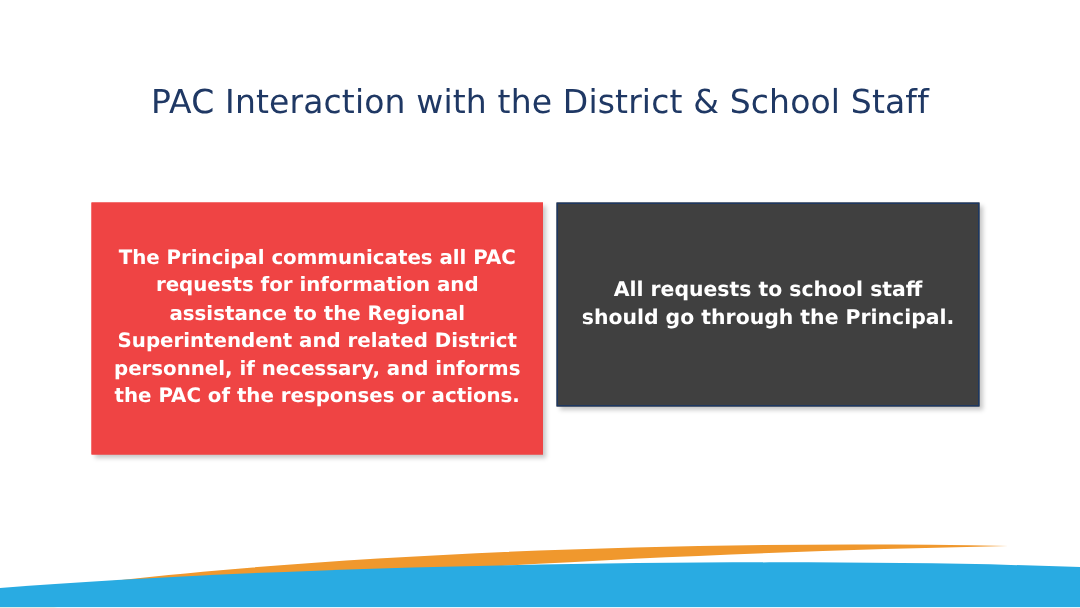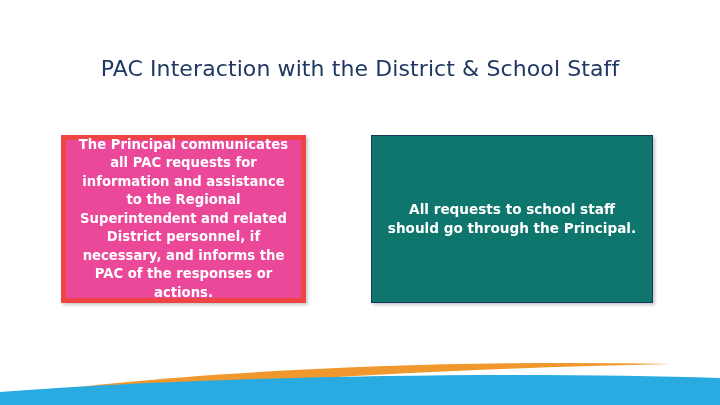--- a/index.html
+++ b/index.html
@@ -41,31 +41,31 @@
     box-sizing: border-box;
     display: flex;
     align-items: center;
     justify-content: center;
     padding: 6px 10px;
     box-shadow: 2px 2px 3px rgba(0,0,0,0.22);
   }
   #box-orange {
     left: 61px;
     top: 135px;
-    width: 245px;
+    width: 301px;
     height: 168px;
-    background: #ec4899;
-    border: 5px solid #ef4444;
+    background: #ef4444;
+    border: 1px solid #ef4444;
   }
   #box-navy {
     left: 371px;
     top: 135px;
     width: 282px;
-    height: 168px;
-    background: #0f766e;
+    height: 136px;
+    background: #404040;
     border: 1px solid #1d3760;
   }
   .box-text {
     font-family: "DejaVu Sans", sans-serif;
     color: #ffffff;
     font-weight: bold;
     text-align: center;
     width: 100%;
   }
   #box-orange-text {

